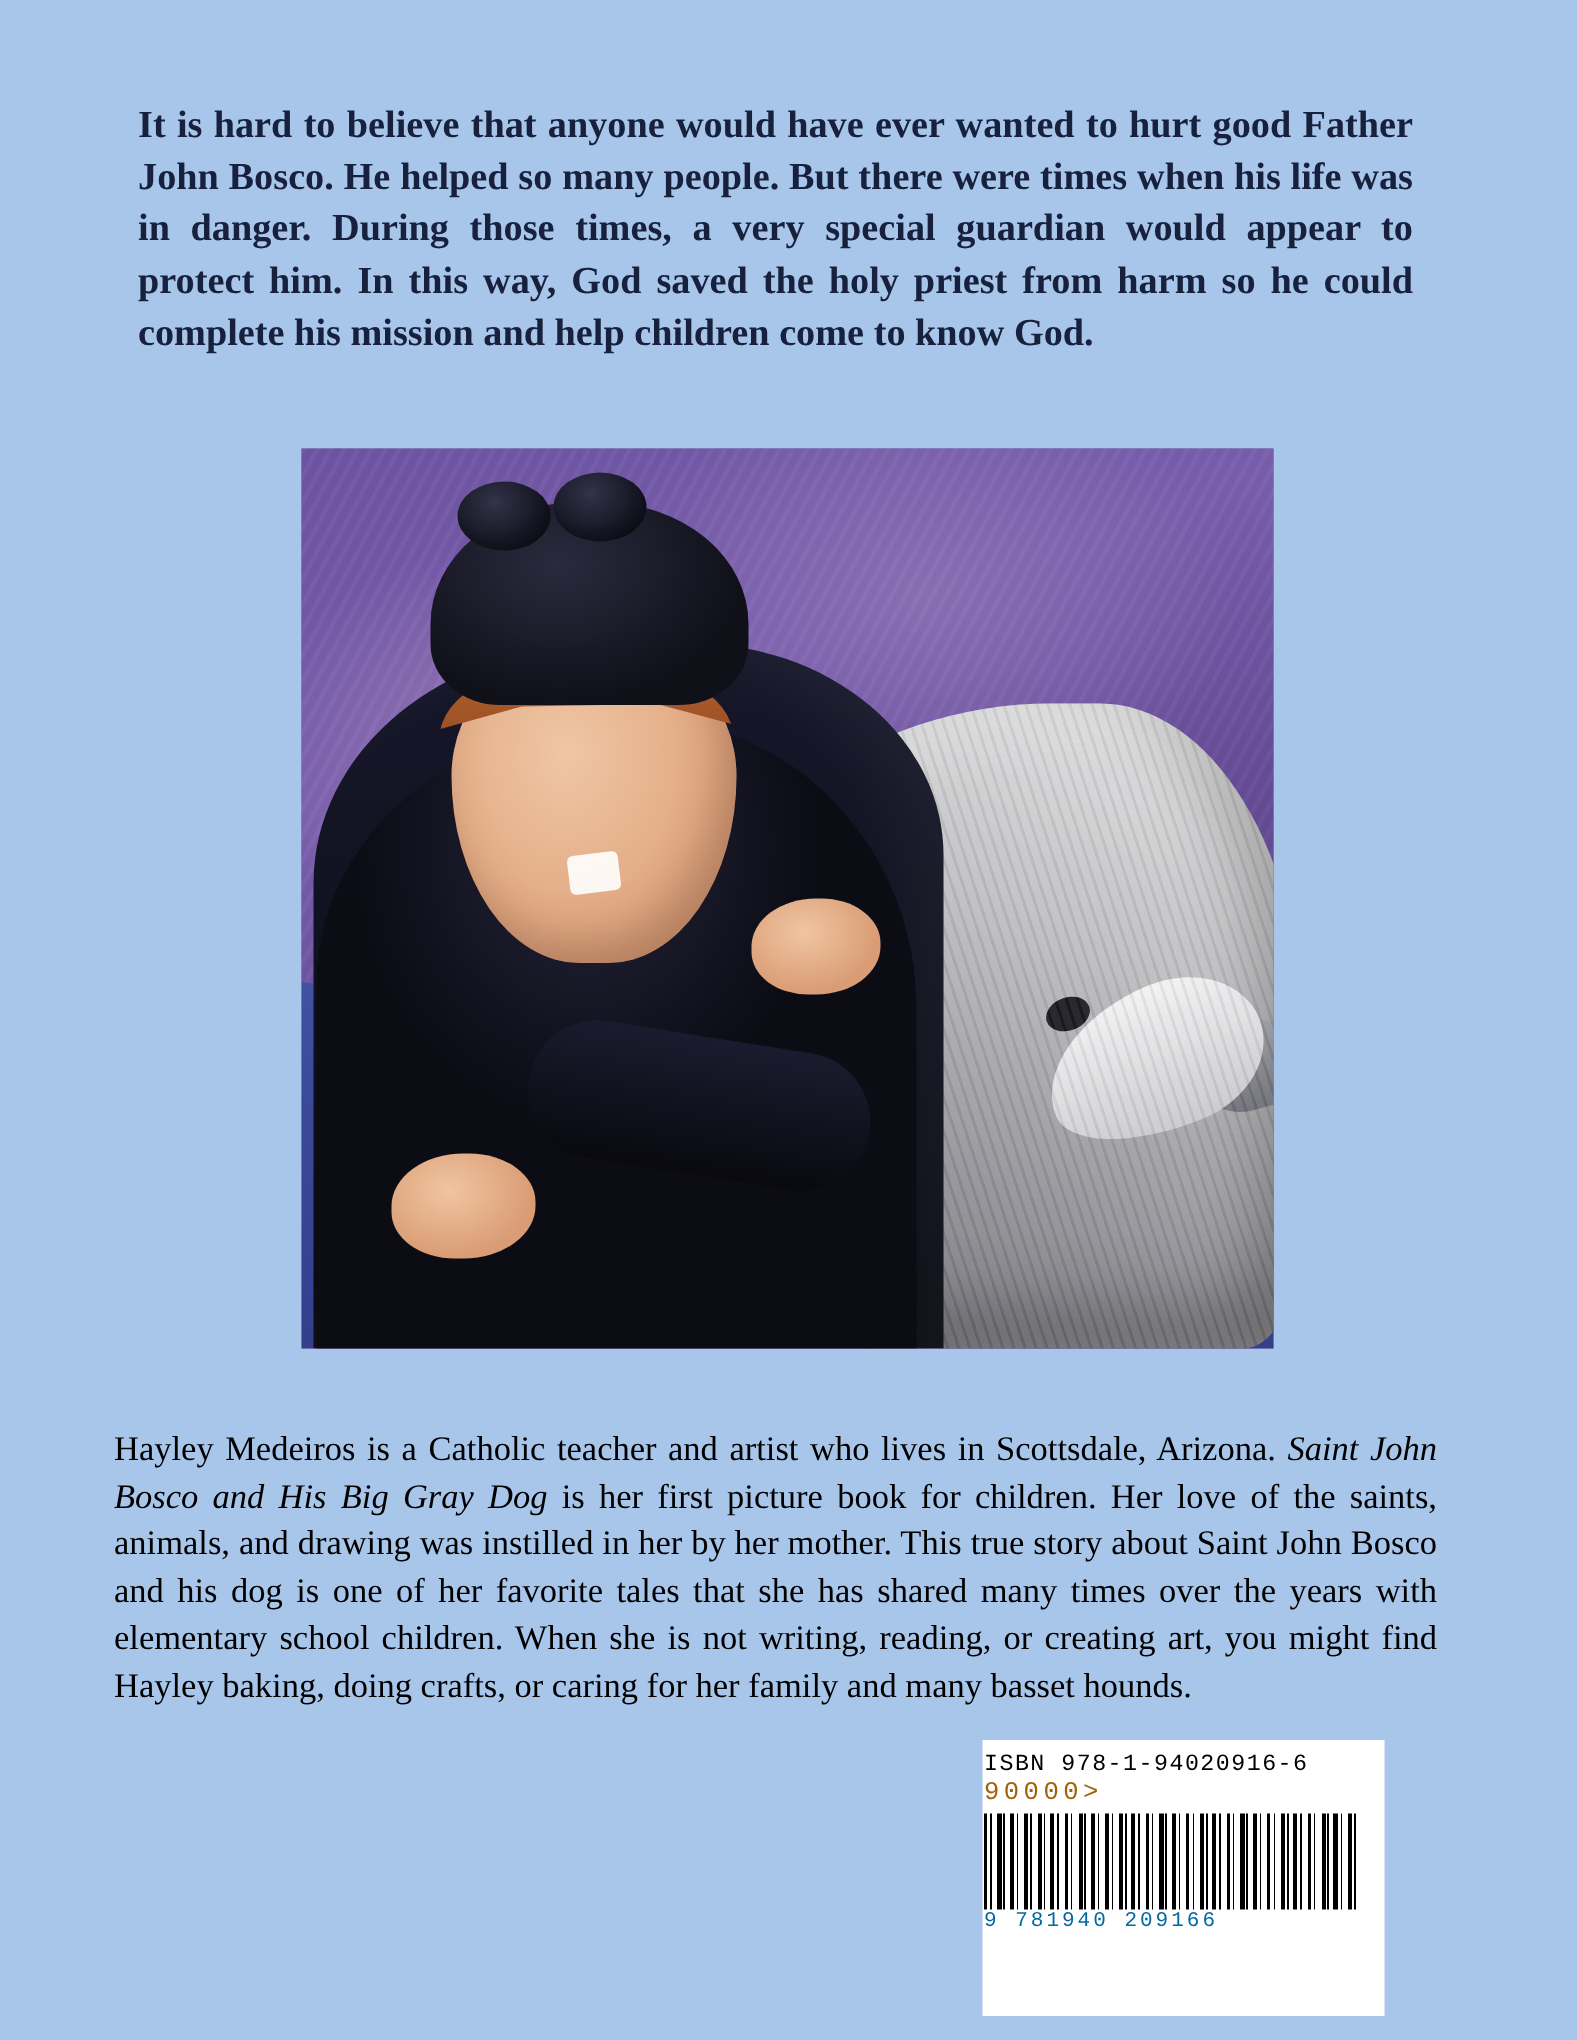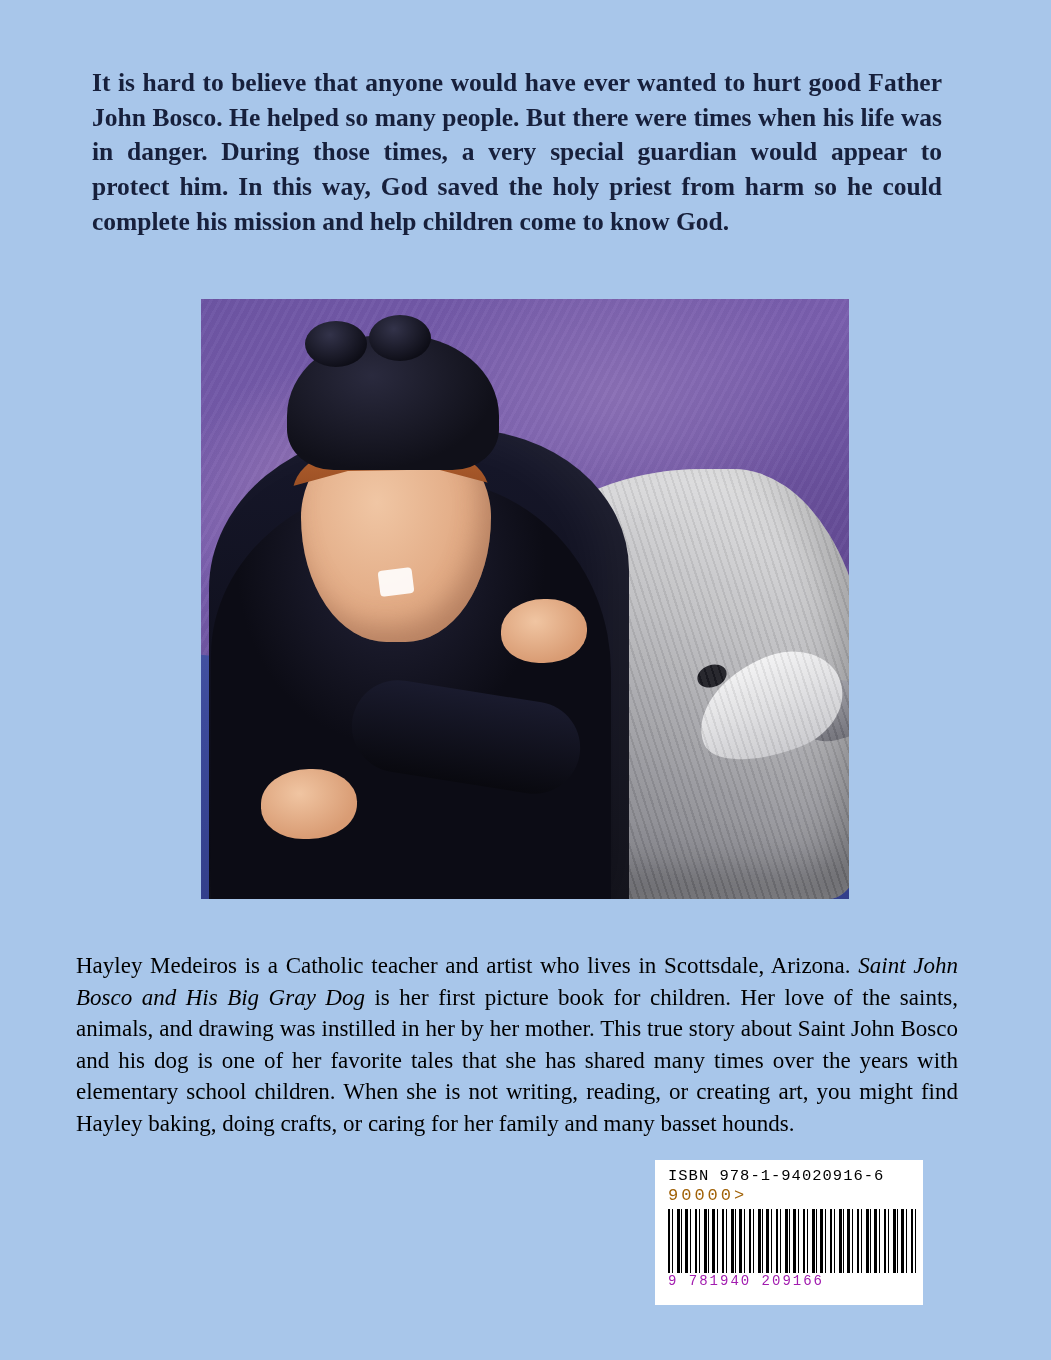--- a/index.html
+++ b/index.html
@@ -242,24 +242,24 @@
     font-size: 30px;
     letter-spacing: 0.5px;
     line-height: 1.28;
     color:#17203c;
   }
   .barcode-block {
     position: absolute;
     left: 655px;
     top: 1160px;
     width: 268px;
-    height: 145px;
+    height: 184px;
     background: #ffffff;
     box-sizing: border-box;
-    padding: 7px 10px 4px 13px;
+    padding: 7px 10px 4px 1px;
   }
   .isbn-line {
     font-family: "Liberation Mono", monospace;
     font-size: 15.5px;
     letter-spacing: 1px;
     color:#000;
     white-space: nowrap;
   }
   .price-line {
     font-family: "Liberation Mono", monospace;
@@ -282,21 +282,21 @@
       #000 17px, #000 20px, #fff 20px, #fff 22px,
       #000 22px, #000 23px, #fff 23px, #fff 27px);
   }
   .bars-num {
     position:absolute;
     left:0; bottom:-2px;
     width: 248px;
     font-family: "Liberation Mono", monospace;
     font-size: 14px;
     letter-spacing: 2px;
-    color:#a21caf;
+    color:#0369a1;
     background:#fff;
     height:16px;
     line-height:16px;
   }
 </style>
 </head>
 <body>
 
 <div class="page">
 

